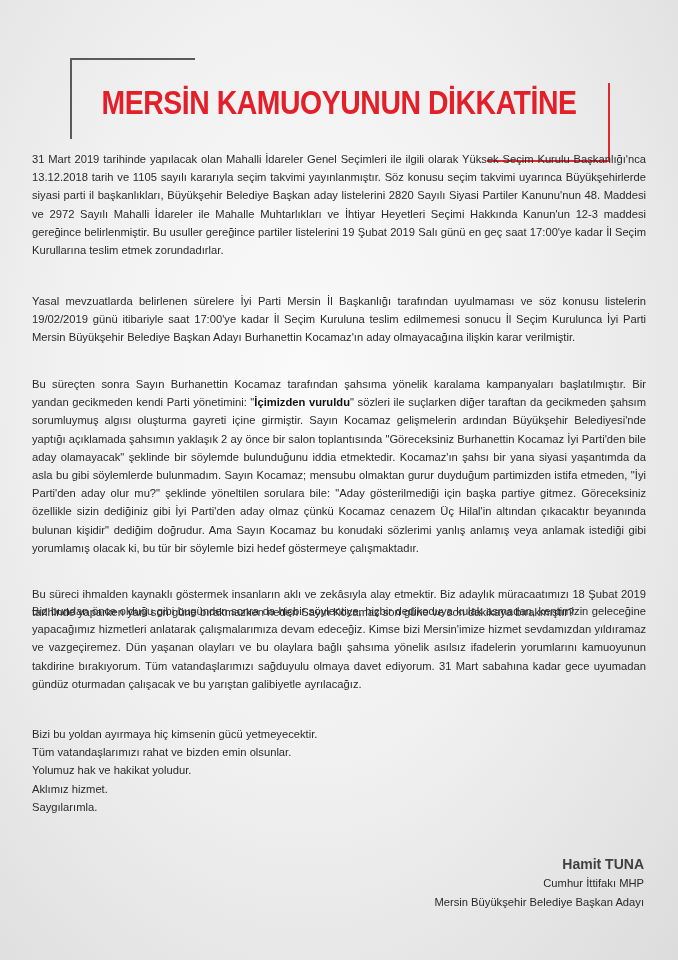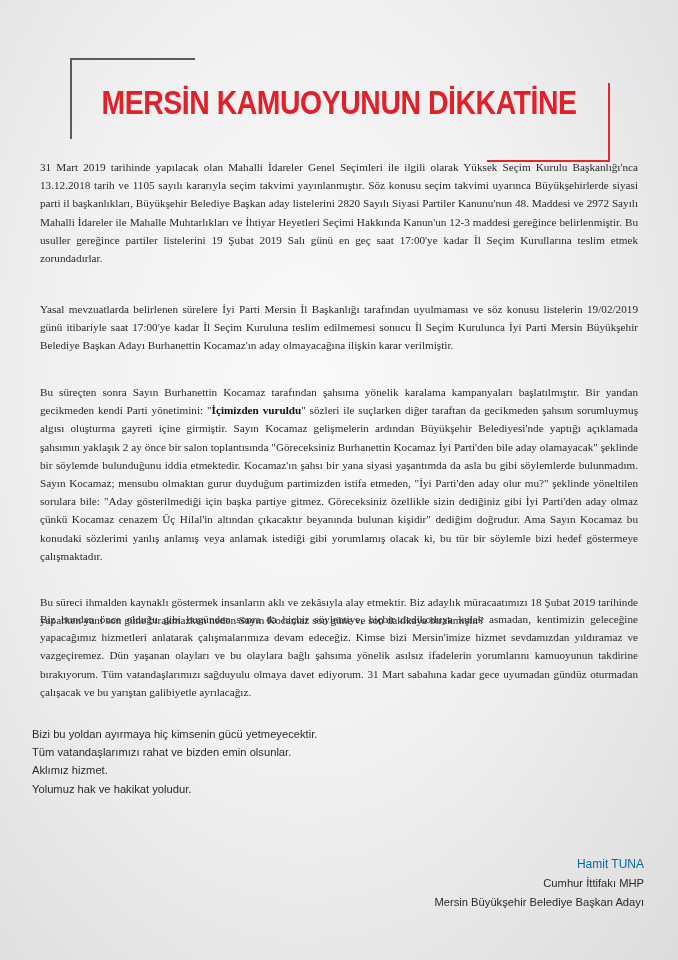--- a/index.html
+++ b/index.html
@@ -29,53 +29,54 @@
     letter-spacing: -0.5px;
     color: #e3202a;
     transform: scaleX(0.86);
     transform-origin: center;
     margin: 0;
   }
   .body {
     position: absolute; left: 32px; top: 150px; width: 614px;
     font-size: 11.2px; line-height: 18.2px;
   }
-  .p { margin: 8px; text-align: justify; font-family: Liberation Serif, serif; }
+  .p { margin: 0; text-align: justify; }
   .p1 { position: absolute; top: 0; }
   .p2 { position: absolute; top: 142px; }
   .p3 { position: absolute; top: 225px; }
   .p4 { position: absolute; top: 435px; }
   .p5 { position: absolute; top: 452px; }
   .closing { position: absolute; top: 575px; left: 0; }
   .closing div { line-height: 18.2px; }
   .p strong { font-weight: bold; color: #111; }
   .signature {
     position: absolute; right: 34px; top: 855px; text-align: right;
     font-size: 11.2px; line-height: 19px;
   }
-  .sig-name { color: #0369a1; font-weight: normal; font-size: 12px; }
+  .sig-name { color: #404040; font-weight: bold; font-size: 14px; }
 </style>
 </head>
 <body>
 
 <div class="frame-tl"></div>
 <div class="frame-br"></div>
 <h1 class="title">MERSİN KAMUOYUNUN DİKKATİNE</h1>
 
 <div class="body">
   <p class="p p1">31 Mart 2019 tarihinde yapılacak olan Mahalli İdareler Genel Seçimleri ile ilgili olarak Yüksek Seçim Kurulu Başkanlığı'nca 13.12.2018 tarih ve 1105 sayılı kararıyla seçim takvimi yayınlanmıştır. Söz konusu seçim takvimi uyarınca Büyükşehirlerde siyasi parti il başkanlıkları, Büyükşehir Belediye Başkan aday listelerini 2820 Sayılı Siyasi Partiler Kanunu'nun 48. Maddesi ve 2972 Sayılı Mahalli İdareler ile Mahalle Muhtarlıkları ve İhtiyar Heyetleri Seçimi Hakkında Kanun'un 12-3 maddesi gereğince belirlenmiştir. Bu usuller gereğince partiler listelerini 19 Şubat 2019 Salı günü en geç saat 17:00'ye kadar İl Seçim Kurullarına teslim etmek zorundadırlar.</p>
   <p class="p p2">Yasal mevzuatlarda belirlenen sürelere İyi Parti Mersin İl Başkanlığı tarafından uyulmaması ve söz konusu listelerin 19/02/2019 günü itibariyle saat 17:00'ye kadar İl Seçim Kuruluna teslim edilmemesi sonucu İl Seçim Kurulunca İyi Parti Mersin Büyükşehir Belediye Başkan Adayı Burhanettin Kocamaz'ın aday olmayacağına ilişkin karar verilmiştir.</p>
   <p class="p p3"><span>Bu süreçten sonra Sayın Burhanettin Kocamaz tarafından şahsıma yönelik karalama kampanyaları başlatılmıştır. Bir yandan gecikmeden kendi Parti yönetimini: "</span><strong>İçimizden vuruldu</strong><span>" sözleri ile suçlarken diğer taraftan da gecikmeden şahsım sorumluymuş algısı oluşturma gayreti içine girmiştir. Sayın Kocamaz gelişmelerin ardından Büyükşehir Belediyesi'nde yaptığı açıklamada şahsımın yaklaşık 2 ay önce bir salon toplantısında "Göreceksiniz Burhanettin Kocamaz İyi Parti'den bile aday olamayacak" şeklinde bir söylemde bulunduğunu iddia etmektedir. Kocamaz'ın şahsı bir yana siyasi yaşantımda da asla bu gibi söylemlerde bulunmadım. Sayın Kocamaz; mensubu olmaktan gurur duyduğum partimizden istifa etmeden, "İyi Parti'den aday olur mu?" şeklinde yöneltilen sorulara bile: "Aday gösterilmediği için başka partiye gitmez. Göreceksiniz özellikle sizin dediğiniz gibi İyi Parti'den aday olmaz çünkü Kocamaz cenazem Üç Hilal'in altından çıkacaktır beyanında bulunan kişidir" dediğim doğrudur. Ama Sayın Kocamaz bu konudaki sözlerimi yanlış anlamış veya anlamak istediği gibi yorumlamış olacak ki, bu tür bir söylemle bizi hedef göstermeye çalışmaktadır.</span></p>
   <p class="p p4">Bu süreci ihmalden kaynaklı göstermek insanların aklı ve zekâsıyla alay etmektir. Biz adaylık müracaatımızı 18 Şubat 2019 tarihinde yaparken yani son güne bırakmazken neden Sayın Kocamaz son güne ve son dakikaya bırakmıştır?</p>
   <p class="p p5">Biz bundan önce olduğu gibi bugünden sonra da hiçbir söylentiye, hiçbir dedikoduya kulak asmadan, kentimizin geleceğine yapacağımız hizmetleri anlatarak çalışmalarımıza devam edeceğiz. Kimse bizi Mersin'imize hizmet sevdamızdan yıldıramaz ve vazgeçiremez. Dün yaşanan olayları ve bu olaylara bağlı şahsıma yönelik asılsız ifadelerin yorumlarını kamuoyunun takdirine bırakıyorum. Tüm vatandaşlarımızı sağduyulu olmaya davet ediyorum. 31 Mart sabahına kadar gece uyumadan gündüz oturmadan çalışacak ve bu yarıştan galibiyetle ayrılacağız.</p>
   <div class="closing">
     <div>Bizi bu yoldan ayırmaya hiç kimsenin gücü yetmeyecektir.</div>
     <div>Tüm vatandaşlarımızı rahat ve bizden emin olsunlar.</div>
+    <div>Yolumuz hak ve hakikat yoludur.</div>
     <div>Aklımız hizmet.</div>
-    <div>Yolumuz hak ve hakikat yoludur.</div>
+    <div>Saygılarımla.</div>
   </div>
 </div>
 
 <div class="signature">
   <div class="sig-name">Hamit TUNA</div>
   <div>Cumhur İttifakı MHP</div>
   <div>Mersin Büyükşehir Belediye Başkan Adayı</div>
 </div>
 
 </body></html>

